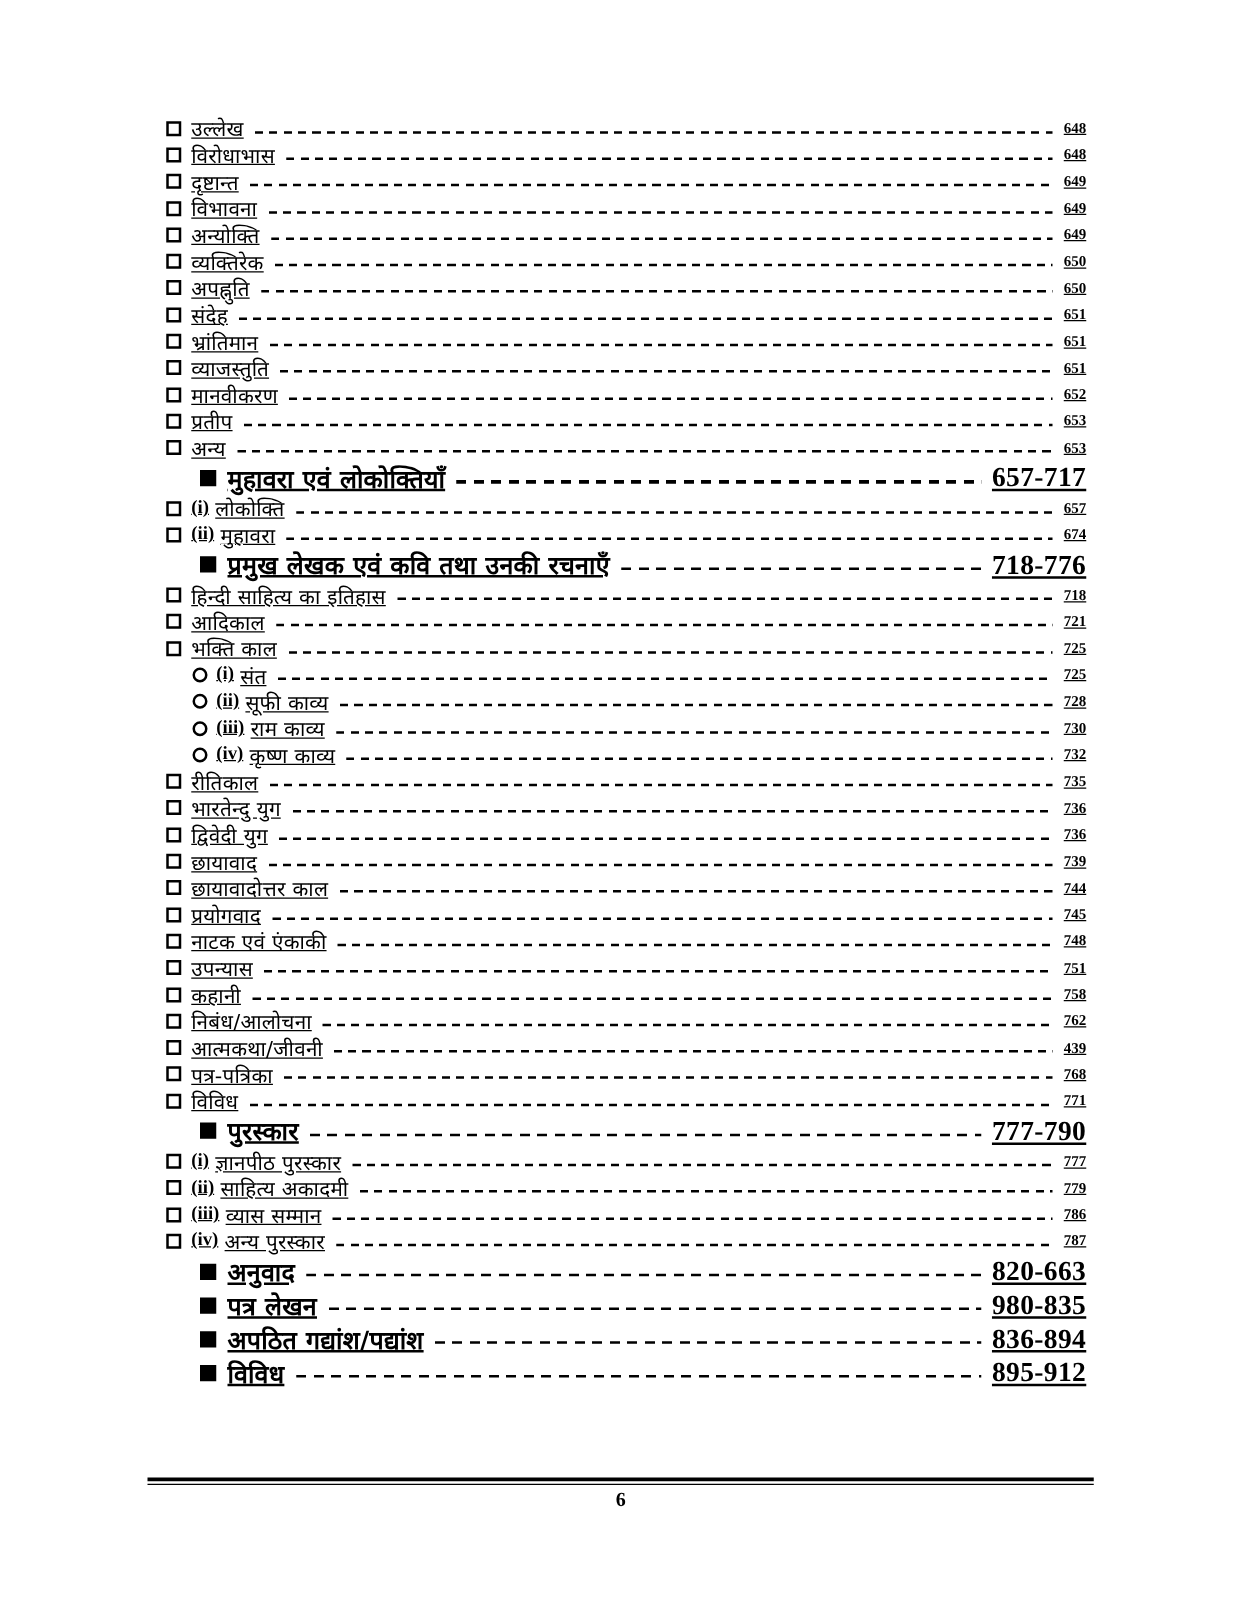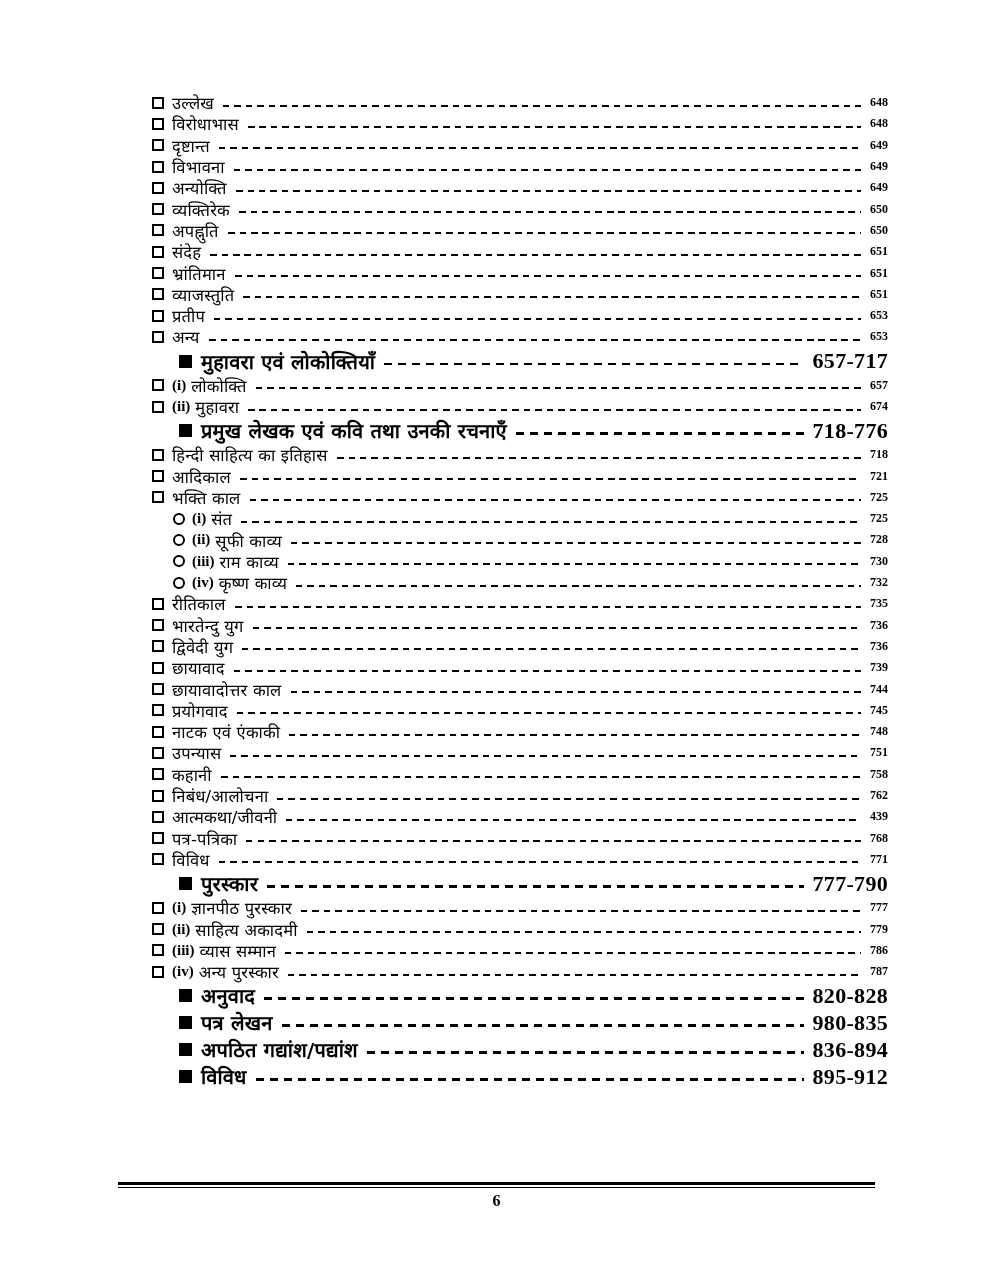--- a/index.html
+++ b/index.html
@@ -10,22 +10,23 @@
     color: #000;
   }
   .page {
     position: relative;
     width: 989px; height: 1280px;
     background: #fff;
     overflow: hidden;
   }
   .toc {
     position: absolute;
-    left: 131px; top: 92px;
+    left: 112px; top: 92px;
     width: 757px;
+    text-decoration: underline;
   }
   .row {
     display: flex;
     align-items: center;
     height: 21.3px;
     padding-left: 48px;
   }
   .row.lvl1 { height: 27px; }
   .row.lvl2 { padding-left: 21px; }
   .row.lvl3 { padding-left: 42px; }
@@ -166,20 +167,26 @@
         <span class="pagenum">651</span>
       </div>
       <div class="row lvl2">
         <span class="bullet b2"></span>
         <span class="label">व्याजस्तुति</span>
         <span class="leader"></span>
         <span class="pagenum">651</span>
       </div>
       <div class="row lvl2">
         <span class="bullet b2"></span>
+        <span class="label">मानवीकरण</span>
+        <span class="leader"></span>
+        <span class="pagenum">652</span>
+      </div>
+      <div class="row lvl2">
+        <span class="bullet b2"></span>
         <span class="label">प्रतीप</span>
         <span class="leader"></span>
         <span class="pagenum">653</span>
       </div>
       <div class="row lvl2">
         <span class="bullet b2"></span>
         <span class="label">अन्य</span>
         <span class="leader"></span>
         <span class="pagenum">653</span>
       </div>
@@ -364,21 +371,21 @@
         <span class="bullet b2"></span>
         <span class="prefix">(iv)</span>
         <span class="label">अन्य पुरस्कार</span>
         <span class="leader"></span>
         <span class="pagenum">787</span>
       </div>
       <div class="row lvl1">
         <span class="bullet b1"></span>
         <span class="label">अनुवाद</span>
         <span class="leader"></span>
-        <span class="pagenum">820-828</span>
+        <span class="pagenum">820-663</span>
       </div>
       <div class="row lvl1">
         <span class="bullet b1"></span>
         <span class="label">पत्र लेखन</span>
         <span class="leader"></span>
         <span class="pagenum">980-835</span>
       </div>
       <div class="row lvl1">
         <span class="bullet b1"></span>
         <span class="label">अपठित गद्यांश/पद्यांश</span>

